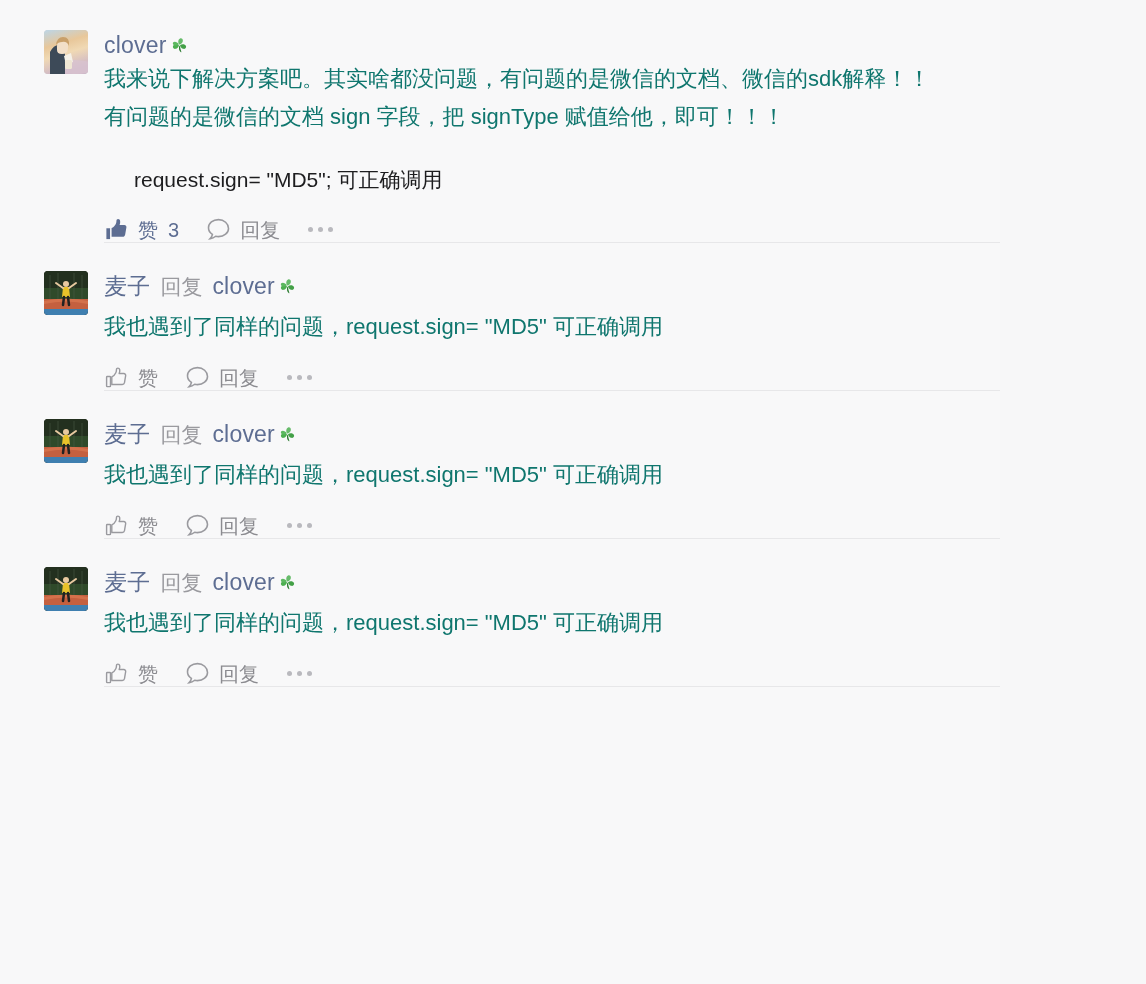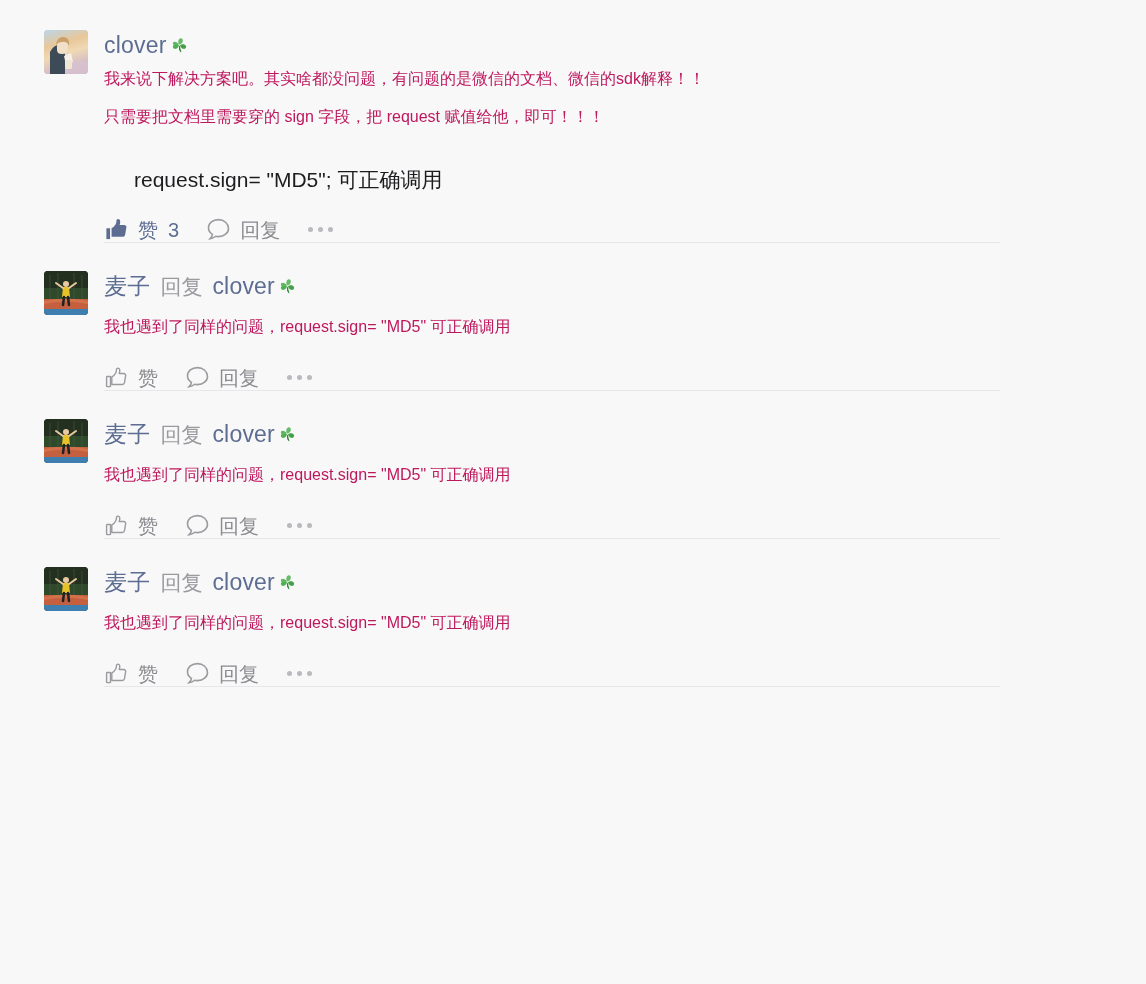--- a/index.html
+++ b/index.html
@@ -87,22 +87,22 @@
     font-size: 19px;
     line-height: 1;
     display: inline-block;
     margin-left: 1px;
     vertical-align: baseline;
   }
   .clover svg { display: inline-block; width: 21px; height: 21px; vertical-align: -3px; }
 
   
   .ctext {
-    color: #be185d;
-    font-size: 16px;
+    color: #0f766e;
+    font-size: 22px;
     line-height: 38px;
     white-space: nowrap;
   }
 
   .code-block {
     margin-top: 22px;
     padding-left: 30px;
   }
   .code-line {
     color: #1d1d1f;
@@ -196,21 +196,21 @@
               <path d="M11.6 10.8C10 8.6 10.4 4.9 12.6 4c2-.8 3.6 1.1 3.2 3-.4 2-2.3 3.6-4.2 3.8z" fill="#66bb6a"></path>
               <path d="M11.4 10.9C9.4 9.1 5.9 9.1 5.1 11c-.7 1.8 1 3.2 2.8 2.8 1.8-.4 3.3-1.6 3.5-2.9z" opacity="0"></path>
               <path d="M11.8 12.4c-.9 2.6-.4 6.3 1.8 7.3.3.2.6-.2.5-.6-.8-2.3-1.4-4.6-1.6-6.8z" fill="#2e7d32"></path>
               <path d="M11.2 10.6C9.9 8.2 6.4 6.6 4.9 8.3c-1.3 1.5.2 3.6 2.1 3.8 1.6.2 3.4-.5 4.2-1.5z" fill="#5cb860"></path>
             </g>
           </svg>
         </span>
       </div>
 
       <div class="ctext">我来说下解决方案吧。其实啥都没问题，有问题的是微信的文档、微信的sdk解释！！</div>
-      <div class="ctext">只需要把文档里需要穿的 sign 字段，把 request 赋值给他，即可！！！</div>
+      <div class="ctext">有问题的是微信的文档 sign 字段，把 signType 赋值给他，即可！！！</div>
 
       <div class="code-block">
         <div class="code-line">request.sign= "MD5";   可正确调用</div>
       </div>
 
       <div class="actions" style="margin-top:14px;">
         <div class="act liked">
           <span class="icon">
             <svg width="26" height="26" viewBox="0 0 24 24" aria-hidden="true">
               <path d="M2.2 10.4h3.4v10H2.2z" fill="#5d6d92"></path>

